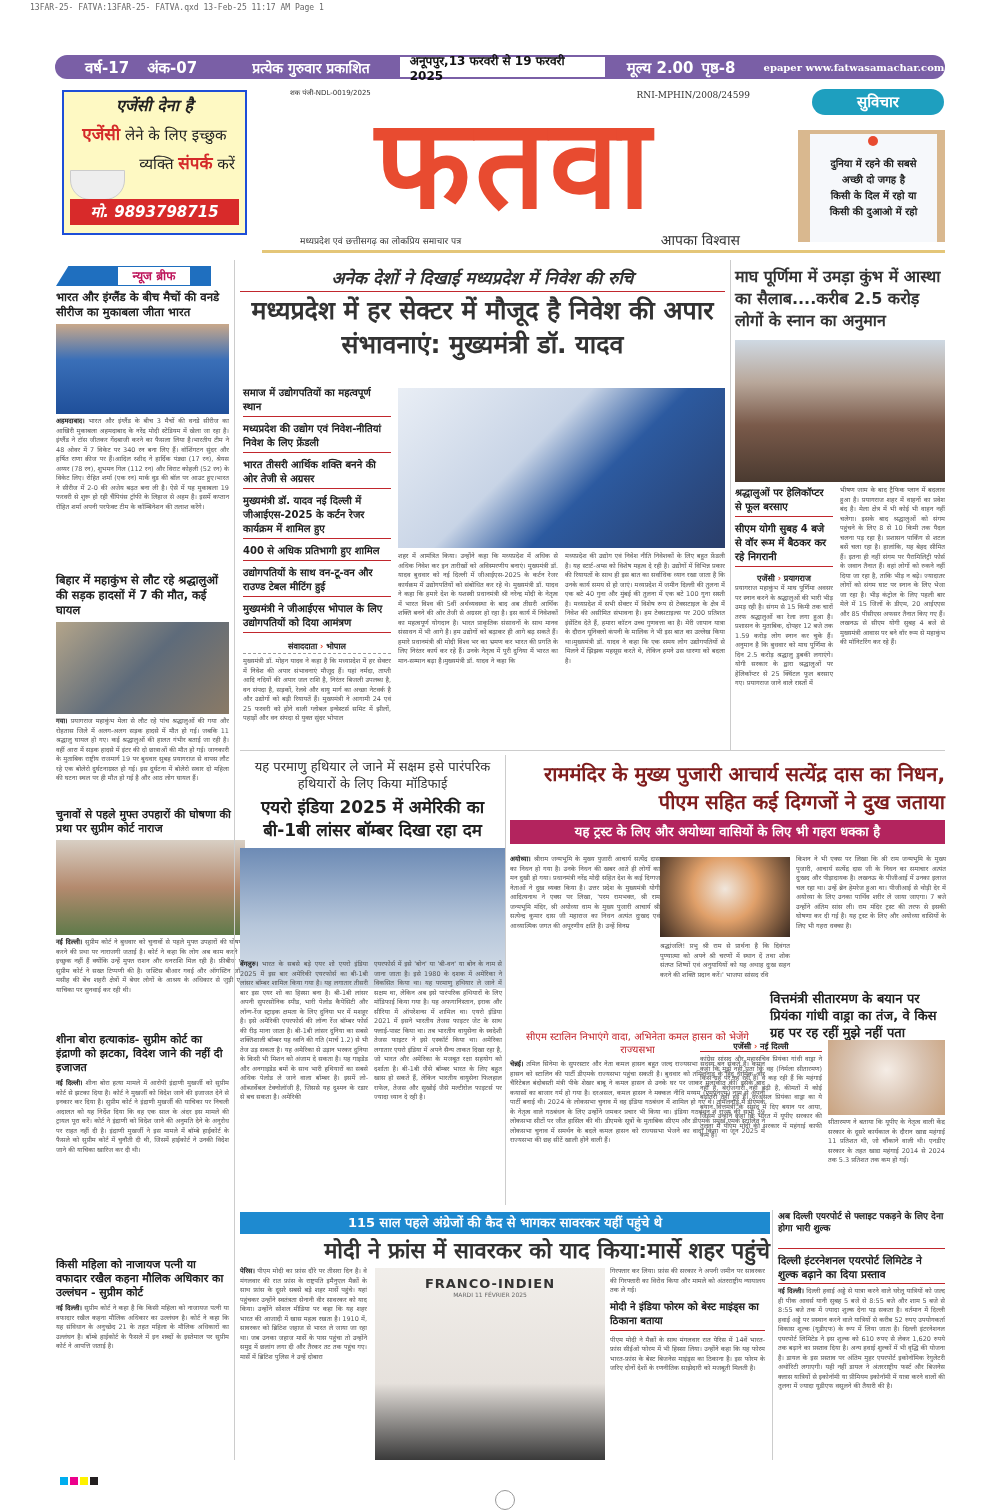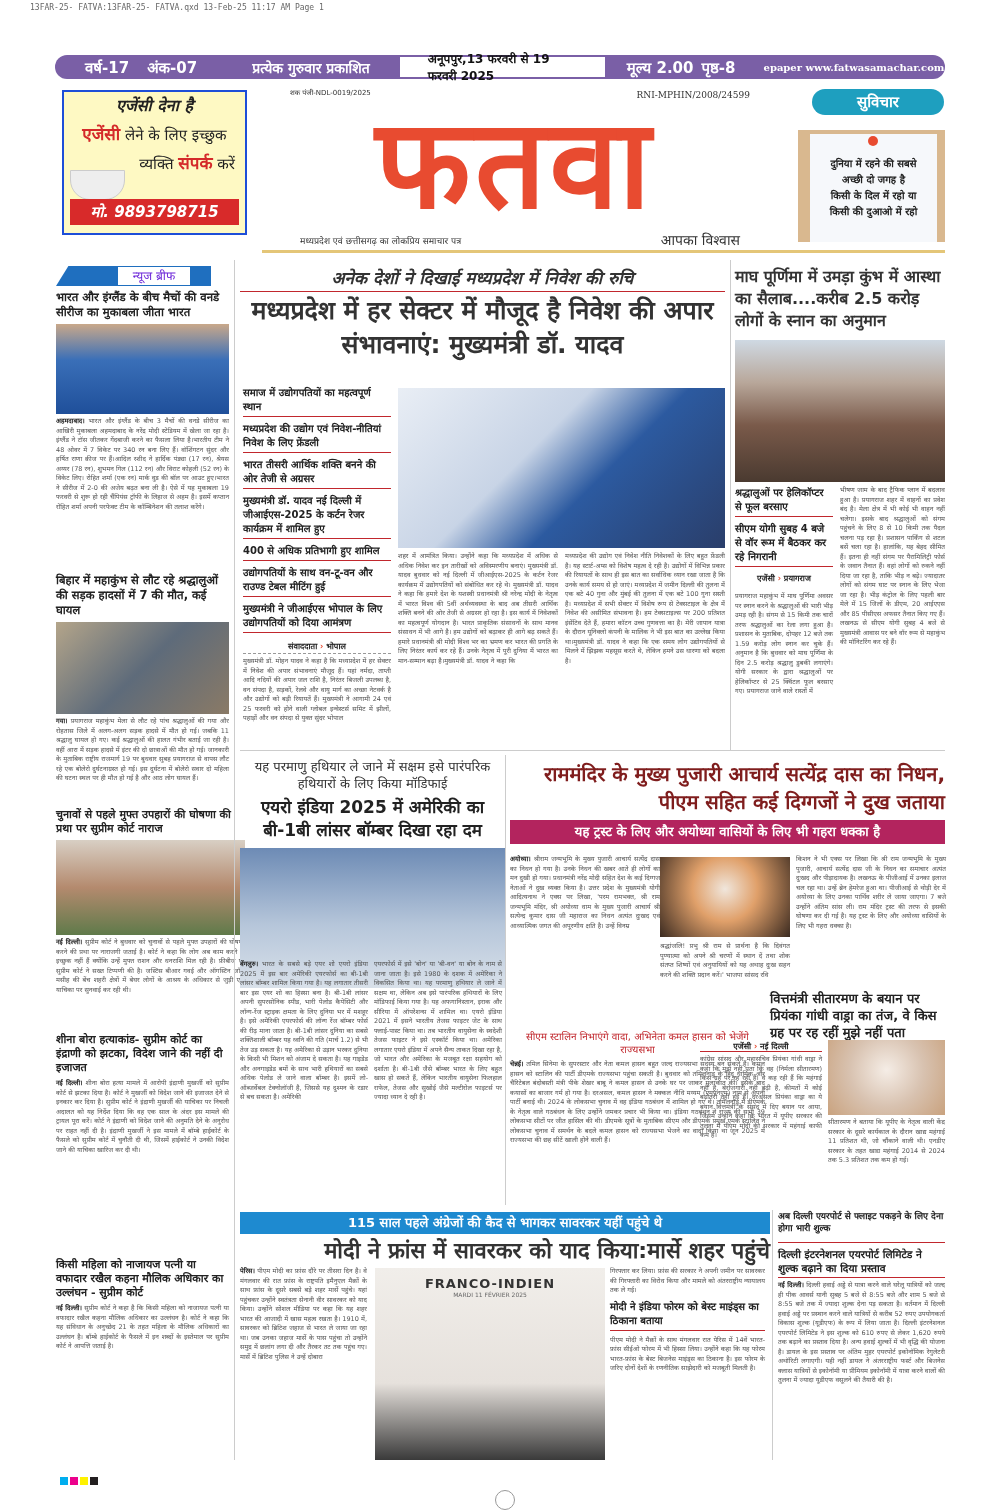--- a/index.html
+++ b/index.html
@@ -3,21 +3,21 @@
 <meta charset="utf-8">
 <style>
   *{box-sizing:border-box;margin:0;padding:0;}
   body{width:1000px;height:1512px;background:#fff;font-family:"DejaVu Sans",sans-serif;color:#222;position:relative;overflow:hidden;}
   .abs{position:absolute;}
   .slug{left:30px;top:3px;font-family:"DejaVu Sans Mono",monospace;font-size:8px;color:#666;}
   .topband{left:55px;top:55px;width:890px;height:24px;background:#7a5fa6;border-radius:12px;display:flex;align-items:center;color:#fff;font-weight:bold;}
   .topband .yr{margin-left:30px;font-size:15px;}
   .topband .ank{margin-left:18px;font-size:15px;}
   .topband .pub{margin-left:55px;font-size:14px;}
-  .topband .date{margin-left:30px;background:#fff;color:#111;font-size:12px;padding:2px 28px;height:20px;width:205px;display:flex;align-items:center;}
+  .topband .date{margin-left:30px;background:#fff;color:#111;font-size:12px;padding:2px 10px;height:20px;width:205px;display:flex;align-items:center;}
   .topband .price{margin-left:22px;font-size:15px;}
   .topband .pg{margin-left:8px;font-size:15px;}
   .topband .ep{margin-left:28px;font-size:10px;font-family:"DejaVu Serif",serif;}
   .ad{left:62px;top:90px;width:185px;height:145px;background:#fef9c3;border:2px solid #1d4ed8;}
   .ad .h{text-align:center;font-style:italic;font-weight:bold;font-size:16px;margin-top:2px;color:#222;}
   .ad .l1{text-align:center;font-size:15px;margin-top:6px;}
   .ad .l1 b{color:#d42a2a;font-size:17px;}
   .ad .l2{text-align:right;font-size:15px;margin-right:10px;margin-top:6px;}
   .ad .l2 b{color:#d42a2a;font-size:17px;}
   .ad .cup{position:absolute;left:6px;top:78px;width:55px;height:30px;background:#eee;border-radius:0 0 20px 20px;border:1px solid #ccc;}
@@ -33,21 +33,21 @@
   .note{left:798px;top:130px;width:147px;height:112px;background:#d9b88f;}
   .note .paper{position:absolute;left:12px;top:4px;right:8px;bottom:0;background:#f6f8fb;display:flex;flex-direction:column;align-items:center;justify-content:center;font-size:10px;line-height:16px;text-align:center;font-weight:bold;color:#222;}
   .note .pin{position:absolute;left:70px;top:6px;width:10px;height:10px;border-radius:50%;background:#e84b30;}
   .col{position:absolute;}
   .hl{font-weight:bold;color:#222;}
   .body{font-size:6.5px;line-height:9.5px;color:#555;text-align:justify;}
   .img{background:linear-gradient(135deg,#6a8dc4,#2d4b7c);}
   .vdiv{position:absolute;width:1px;background:#ccc;}
   .brief-tag{left:56px;top:266px;width:155px;height:20px;}
   .brief-tag .bar{position:absolute;left:0;top:0;width:155px;height:20px;background:#1f6fbf;clip-path:polygon(8% 0,100% 0,100% 100%,0 100%);}
-  .brief-tag .lbl{position:absolute;left:62px;top:1px;width:72px;height:18px;background:#fff;color:#6d28d9;font-size:12px;text-align:center;line-height:18px;font-weight:normal;}
+  .brief-tag .lbl{position:absolute;left:62px;top:1px;width:72px;height:18px;background:#fff;color:#be185d;font-size:12px;text-align:center;line-height:18px;font-weight:bold;}
   .sub-hl{font-size:10px;font-weight:bold;color:#222;border-bottom:1.5px solid #c1272d;padding-bottom:2px;margin-bottom:5px;line-height:14px;}
   .pinkbar{background:#b3245e;color:#fff;text-align:center;font-weight:bold;}
   .bluebar{background:#1e8ad0;color:#fff;text-align:center;font-weight:bold;}
   .colorbar span{display:inline-block;width:8px;height:8px;margin-right:2px;}
 </style>
 </head>
 <body>
 
 <div class="abs slug">13FAR-25- FATVA:13FAR-25- FATVA.qxd  13-Feb-25  11:17 AM  Page 1</div>
 
@@ -147,21 +147,21 @@
 
 <div class="vdiv" style="left:730px;top:260px;height:490px;"></div>
 
 <div class="col" style="left:735px;top:266px;width:210px;">
   <div style="font-weight:bold;font-size:16px;line-height:22px;color:#333;">माघ पूर्णिमा में उमड़ा कुंभ में आस्था का सैलाब....करीब 2.5 करोड़ लोगों के स्नान का अनुमान</div>
   <div class="img" style="height:142px;margin-top:8px;background:linear-gradient(180deg,#cfd9e3 0%,#b8a79a 30%,#7a5a4a 60%,#4a3a30 100%);"></div>
 </div>
 <div class="col" style="left:735px;top:486px;width:98px;">
   <div class="sub-hl">श्रद्धालुओं पर हेलिकॉप्टर से फूल बरसाए</div>
   <div class="sub-hl">सीएम योगी सुबह 4 बजे से वॉर रूम में बैठकर कर रहे निगरानी</div>
-  <div style="text-align:center;font-size:8px;font-weight:bold;margin-bottom:9px;"><span>एजेंसी</span> <span style="color:#e84b30">›</span> <span>प्रयागराज</span></div>
+  <div style="text-align:center;font-size:8px;font-weight:bold;margin-bottom:1px;"><span>एजेंसी</span> <span style="color:#e84b30">›</span> <span>प्रयागराज</span></div>
   <div class="body">प्रयागराज महाकुंभ में माघ पूर्णिमा अवसर पर स्नान करने के श्रद्धालुओं की भारी भीड़ उमड़ रही है। संगम से 15 किमी तक चारों तरफ श्रद्धालुओं का रेला लगा हुआ है। प्रशासन के मुताबिक, दोपहर 12 बजे तक 1.59 करोड़ लोग स्नान कर चुके हैं। अनुमान है कि बुधवार को माघ पूर्णिमा के दिन 2.5 करोड़ श्रद्धालु डुबकी लगाएंगे। योगी सरकार के द्वारा श्रद्धालुओं पर हेलिकॉप्टर से 25 क्विंटल फूल बरसाए गए। प्रयागराज जाने वाले रास्तों में</div>
 </div>
 <div class="col body" style="left:840px;top:486px;width:105px;">भीषण जाम के बाद ट्रैफिक प्लान में बदलाव हुआ है। प्रयागराज शहर में वाहनों का प्रवेश बंद है। मेला क्षेत्र में भी कोई भी वाहन नहीं चलेगा। इसके बाद श्रद्धालुओं को संगम पहुंचने के लिए 8 से 10 किमी तक पैदल चलना पड़ रहा है। प्रशासन पार्किंग से शटल बसें चला रहा है। हालांकि, यह बेहद सीमित हैं। इतना ही नहीं संगम पर पैरामिलिट्री फोर्स के जवान तैनात हैं। वहां लोगों को रुकने नहीं दिया जा रहा है, ताकि भीड़ न बढ़े। ज्यादातर लोगों को संगम घाट पर स्नान के लिए भेजा जा रहा है। भीड़ कंट्रोल के लिए पहली बार मेले में 15 जिलों के डीएम, 20 आईएएस और 85 पीसीएस अफसर तैनात किए गए हैं। लखनऊ से सीएम योगी सुबह 4 बजे से मुख्यमंत्री आवास पर बने वॉर रूम से महाकुंभ की मॉनिटरिंग कर रहे हैं।</div>
 
 <div style="position:absolute;left:240px;top:750px;width:705px;height:1px;background:#ccc;"></div>
 
 <div class="col" style="left:240px;top:758px;width:265px;">
   <div style="text-align:center;font-size:13px;line-height:17px;color:#333;">यह परमाणु हथियार ले जाने में सक्षम इसे पारंपरिक हथियारों के लिए किया मॉडिफाई</div>
   <div style="text-align:center;font-weight:bold;font-size:17px;line-height:23px;color:#222;margin-top:4px;">एयरो इंडिया 2025 में अमेरिकी का बी-1बी लांसर बॉम्बर दिखा रहा दम</div>
   <div class="img" style="height:140px;margin-top:6px;background:linear-gradient(180deg,#6d8bb5 0%,#b6c6da 55%,#d9e1ea 100%);"></div>
@@ -206,21 +206,21 @@
 </div>
 <div class="col" style="left:610px;top:1267px;width:155px;">
   <div class="body">गिरफ्तार कर लिया। फ्रांस की सरकार ने अपनी जमीन पर सावरकर की गिरफ्तारी का विरोध किया और मामले को अंतरराष्ट्रीय न्यायालय तक ले गई।</div>
   <div class="sub-hl" style="margin-top:4px;">मोदी ने इंडिया फोरम को बेस्ट माइंड्स का ठिकाना बताया</div>
   <div class="body">पीएम मोदी ने मैक्रों के साथ मंगलवार रात पेरिस में 14वें भारत-फ्रांस सीईओ फोरम में भी हिस्सा लिया। उन्होंने कहा कि यह फोरम भारत-फ्रांस के बेस्ट बिजनेस माइंड्स का ठिकाना है। इस फोरम के जरिए दोनों देशों के रणनीतिक साझेदारी को मजबूती मिलती है।</div>
 </div>
 
 <div class="vdiv" style="left:772px;top:1210px;height:250px;"></div>
 
 <div class="col" style="left:778px;top:1210px;width:167px;">
-  <div style="font-weight:bold;font-size:9px;line-height:12px;color:#222;border-bottom:1.5px solid #c1272d;padding-bottom:8px;">अब दिल्ली एयरपोर्ट से फ्लाइट पकड़ने के लिए देना होगा भारी शुल्क</div>
+  <div style="font-weight:bold;font-size:9px;line-height:12px;color:#222;border-bottom:1.5px solid #c1272d;padding-bottom:14px;">अब दिल्ली एयरपोर्ट से फ्लाइट पकड़ने के लिए देना होगा भारी शुल्क</div>
   <div style="font-weight:bold;font-size:10.5px;line-height:14px;color:#222;margin-top:4px;border-bottom:1.5px solid #c1272d;padding-bottom:2px;">दिल्ली इंटरनेशनल एयरपोर्ट लिमिटेड ने शुल्क बढ़ाने का दिया प्रस्ताव</div>
   <div class="body" style="margin-top:3px;"><b style="color:#222">नई दिल्ली।</b> <span>दिल्ली हवाई अड्डे से यात्रा करने वाले घरेलू यात्रियों को जल्द ही पीक आवर्स यानी सुबह 5 बजे से 8:55 बजे और शाम 5 बजे से 8:55 बजे तक में ज्यादा शुल्क देना पड़ सकता है। वर्तमान में दिल्ली हवाई अड्डे पर प्रस्थान करने वाले यात्रियों से करीब 52 रुपए उपयोगकर्ता विकास शुल्क (यूडीएफ) के रूप में लिया जाता है। दिल्ली इंटरनेशनल एयरपोर्ट लिमिटेड ने इस शुल्क को 610 रुपए से लेकर 1,620 रुपये तक बढ़ाने का प्रस्ताव दिया है। अन्य हवाई शुल्कों में भी वृद्धि की योजना है। डायल के इस प्रस्ताव पर अंतिम मुहर एयरपोर्ट इकोनॉमिक रेगुलेटरी अथॉरिटी लगाएगी। यही नहीं डायल ने अंतरराष्ट्रीय फर्स्ट और बिजनेस क्लास यात्रियों से इकोनॉमी या प्रीमियम इकोनॉमी में यात्रा करने वालों की तुलना में ज्यादा यूडीएफ वसूलने की तैयारी की है।</span></div>
 </div>
 
 <div class="abs colorbar" style="left:60px;top:1470px;">
   <span style="background:#00aeef"></span><span style="background:#ec008c"></span><span style="background:#fff200"></span><span style="background:#231f20"></span>
 </div>
 <div class="abs" style="left:495px;top:1490px;width:20px;height:20px;border:1px solid #999;border-radius:50%;"></div>
 
 </body></html>

